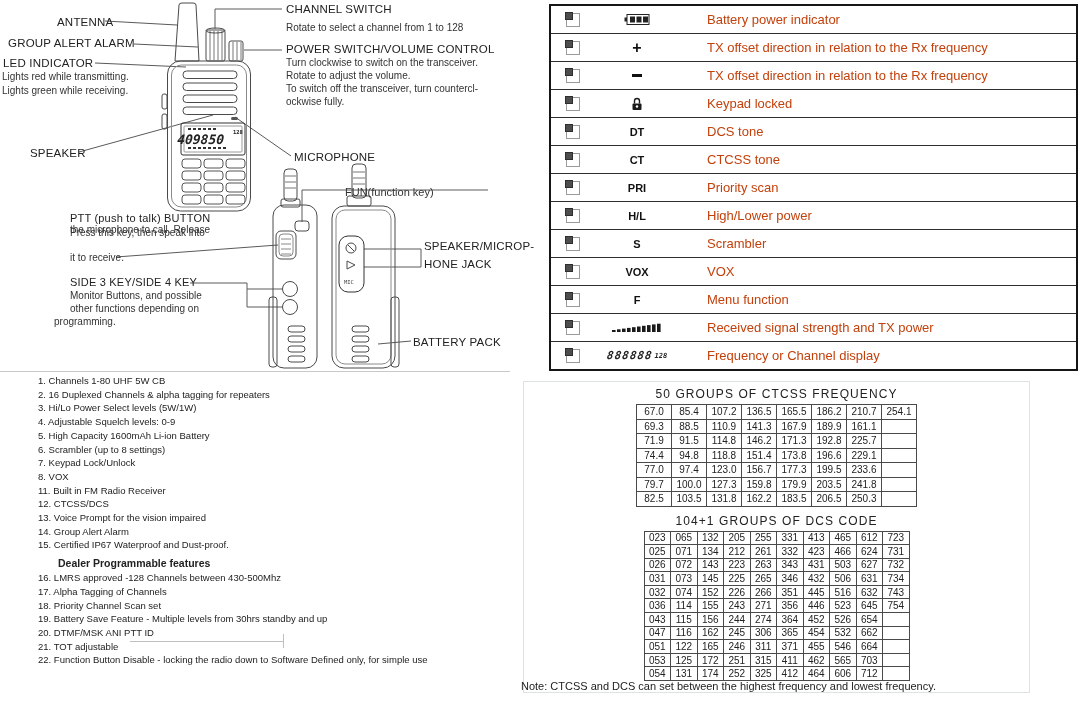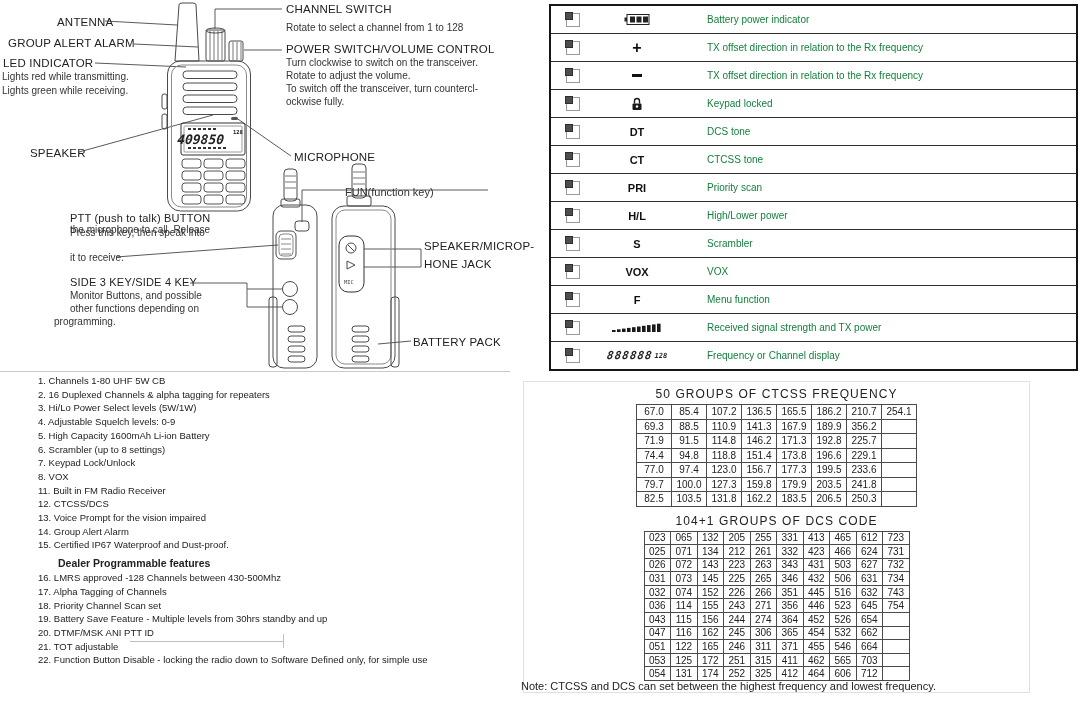--- a/index.html
+++ b/index.html
@@ -8,21 +8,21 @@
   .lbl{position:absolute;white-space:nowrap;}
   .cap{font-size:11.5px;color:#222;letter-spacing:.2px;}
   .desc{font-size:10px;color:#333;}
   
   #icon-table{position:absolute;left:549px;top:4px;width:529px;height:367px;
               border:2px solid #161616;display:flex;flex-direction:column;background:#fff;box-sizing:border-box;}
   .irow{flex:1;display:flex;align-items:center;border-bottom:1px solid #2e2e2e;}
   .irow:last-child{border-bottom:none;}
   .c1{width:44px;display:flex;justify-content:center;align-items:center;}
   .c2{width:84px;display:flex;justify-content:center;align-items:center;font-weight:bold;font-size:11px;color:#111;}
-  .c3{font-size:10px;color:#15803d;padding-left:28px;}
+  .c3{font-size:13px;color:#c2410c;padding-left:28px;}
   .chk{position:relative;width:12px;height:12px;border:1px solid #9a9a9a;background:#fff;display:inline-block;}
   .chk-in{position:absolute;left:-2px;top:-2px;width:6px;height:6px;background:#4d4d4d;border:1px solid #2e2e2e;}
   .sym-minus{display:inline-block;width:10px;height:3.5px;background:#111;}
   .sym-plus{font-size:16px;font-weight:bold;line-height:10px;}
   .seg{font:bold italic 11px "DejaVu Sans Mono",monospace;letter-spacing:1px;transform:skewX(-8deg);display:inline-block;color:#222;}
   .seg-sup{font:bold italic 7px "DejaVu Sans Mono",monospace;vertical-align:6px;margin-left:2px;color:#222;}
   
   #features{position:absolute;left:38px;top:374px;width:475px;font-size:9.5px;color:#222;}
   .fitem{line-height:13.7px;white-space:nowrap;}
   .fhead{font-weight:bold;font-size:10.5px;line-height:16px;margin-top:3px;white-space:nowrap;padding-left:20px;}
@@ -389,21 +389,21 @@
             <td>210.7</td>
             <td>254.1</td>
           </tr>
           <tr>
             <td>69.3</td>
             <td>88.5</td>
             <td>110.9</td>
             <td>141.3</td>
             <td>167.9</td>
             <td>189.9</td>
-            <td>356.2</td>
+            <td>161.1</td>
             <td></td>
           </tr>
           <tr>
             <td>71.9</td>
             <td>91.5</td>
             <td>114.8</td>
             <td>146.2</td>
             <td>171.3</td>
             <td>192.8</td>
             <td>225.7</td>

